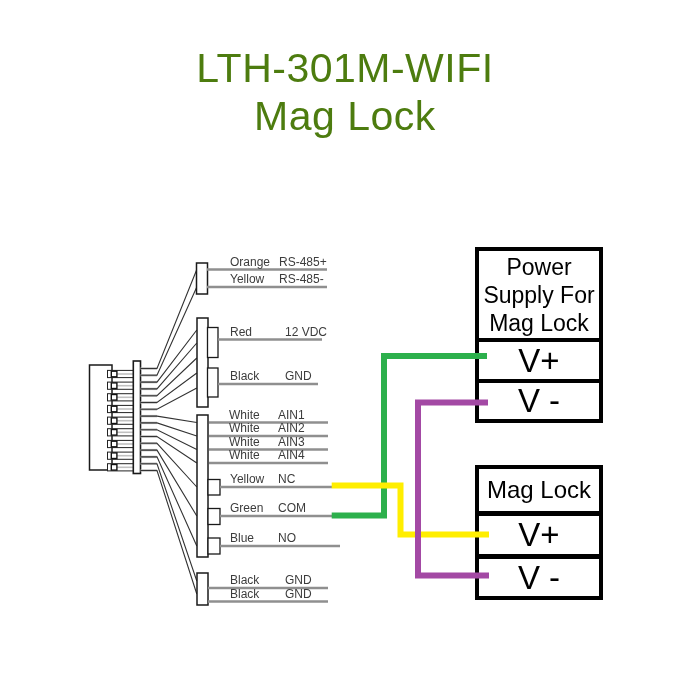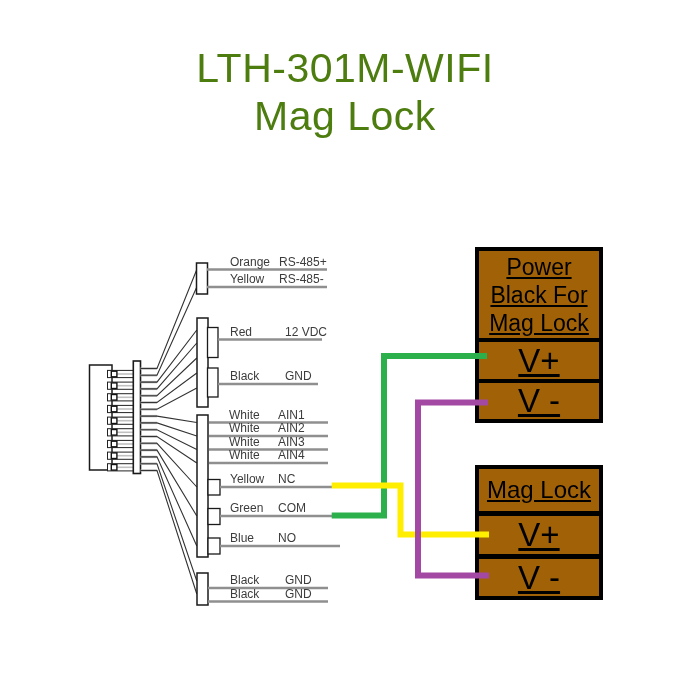--- a/index.html
+++ b/index.html
@@ -2,22 +2,22 @@
 <html><head>
 <meta charset="utf-8">
 <style>
   html,body{margin:0;padding:0;background:#fff;}
   .page{position:relative;width:700px;height:700px;background:#ffffff;overflow:hidden;
         font-family:"Liberation Sans",sans-serif;}
   .title{position:absolute;top:12px;left:0;width:690px;text-align:center;
          font-size:41px;line-height:48px;color:#4d7c0f;letter-spacing:0.5px;z-index:1;margin-top:32px;}
   .box{position:absolute;background:#000;box-sizing:border-box;padding:4px;
        display:flex;flex-direction:column;z-index:2;}
-  .cell{background:#a16207;display:flex;flex-direction:column;align-items:center;justify-content:center;
-        color:#000;text-decoration:underline;}
+  .cell{background:#ffffff;display:flex;flex-direction:column;align-items:center;justify-content:center;
+        color:#000;}
   .psu-box{left:475px;top:247px;width:128px;height:176px;}
   .psu-title{height:87px;font-size:23px;line-height:28px;}
   .psu-term{height:37px;margin-top:4px;font-size:33px;}
   .psu-term:last-child{height:36px;}
   .mag-box{left:475px;top:465px;width:128px;height:135px;}
   .mag-title{height:42px;font-size:24px;}
   .mag-term{height:38px;margin-top:5px;font-size:33px;}
   .mag-term:last-child{height:37px;}
   svg.diagram-svg{position:absolute;left:0;top:0;z-index:3;pointer-events:none;}
 </style>
@@ -27,21 +27,21 @@
 <div class="page">
 
   <div class="title">
     <div>LTH-301M-WIFI</div>
     <div>Mag Lock</div>
   </div>
 
   <div class="box psu-box">
     <div class="cell psu-title">
       <div>Power</div>
-      <div>Black For</div>
+      <div>Supply For</div>
       <div>Mag Lock</div>
     </div>
     <div class="cell psu-term">V+</div>
     <div class="cell psu-term">V -</div>
   </div>
 
   <div class="box mag-box">
     <div class="cell mag-title">Mag Lock</div>
     <div class="cell mag-term">V+</div>
     <div class="cell mag-term">V -</div>

